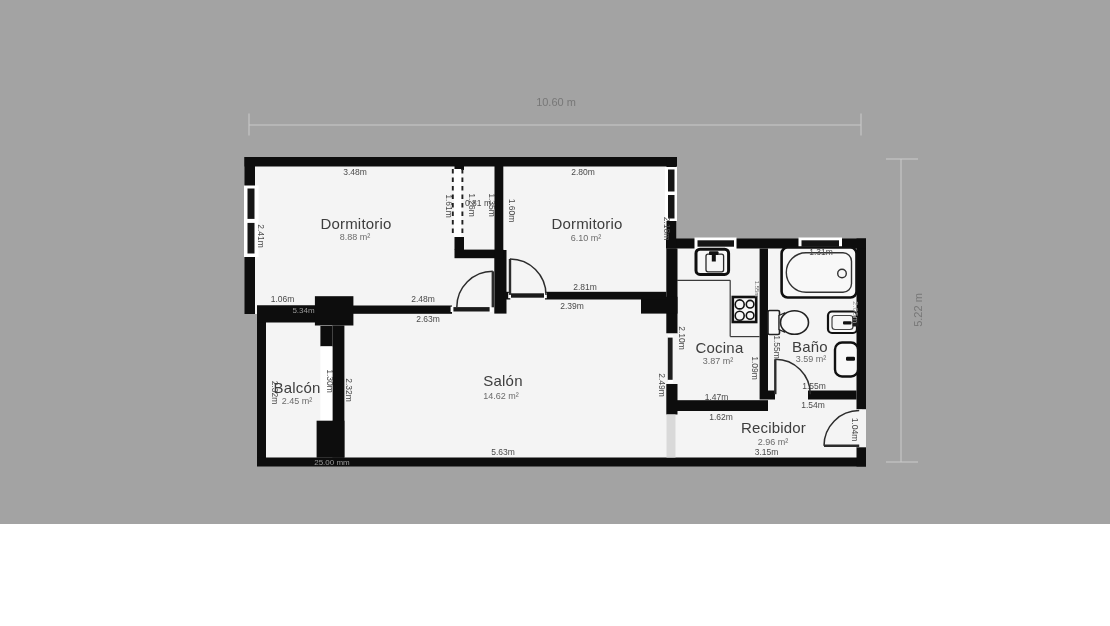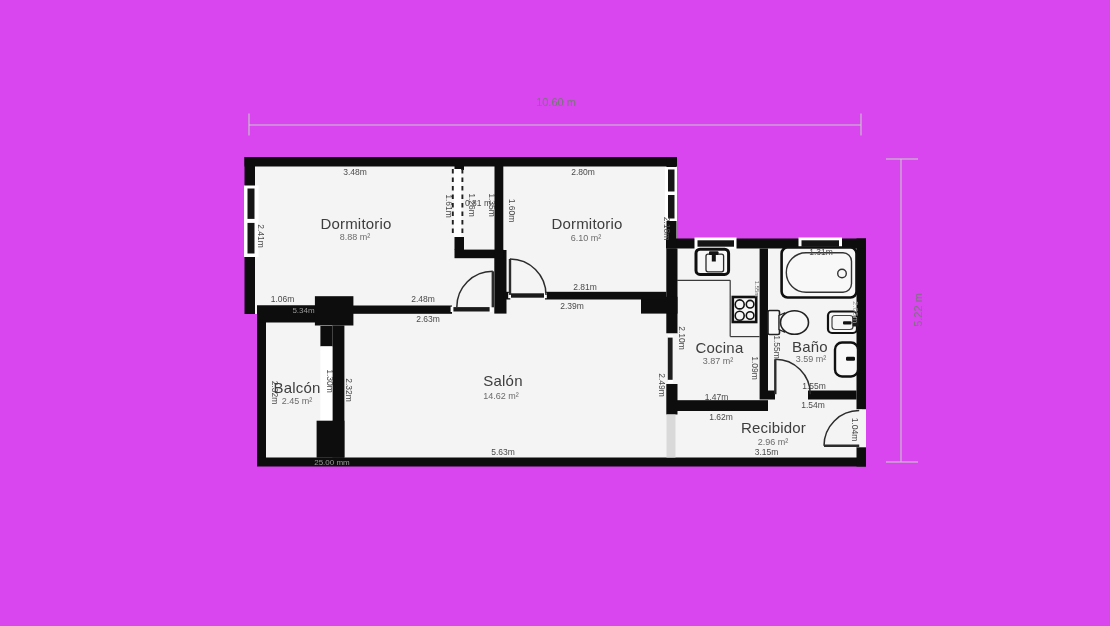--- a/index.html
+++ b/index.html
@@ -1,16 +1,16 @@
 <!DOCTYPE html>
 <html><head>
 <meta charset="utf-8">
 <style>
   html,body{margin:0;padding:0;background:#ffffff;}
-  .wrap{width:1110px;height:626px;position:relative;overflow:hidden;background:#d946ef;}
+  .wrap{width:1110px;height:524px;position:relative;overflow:hidden;background:#a3a3a3;}
   svg{position:absolute;left:0;top:0;filter:blur(0.7px);}
   text{font-family:"Liberation Sans", sans-serif;}
   .room{fill:#3d3d3d;font-size:15px;letter-spacing:.2px;}
   .area{fill:#6b6b6b;font-size:9px;}
   .dim{fill:#4a4a4a;font-size:8.5px;}
   .dimg{fill:#999999;font-size:8px;}
   .odim{fill:#777777;font-size:11px;}
 </style>
 </head>
 <body>

